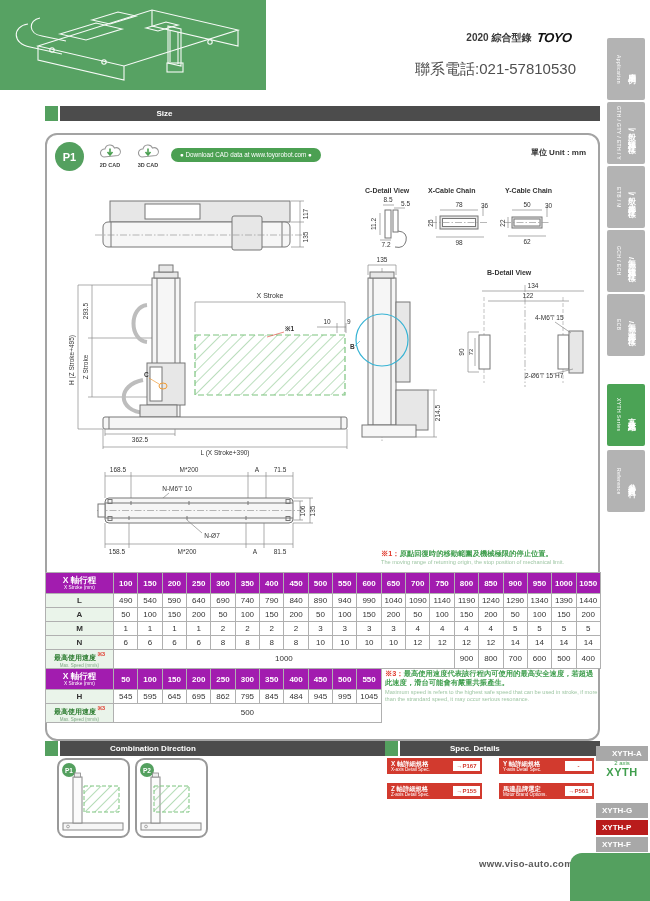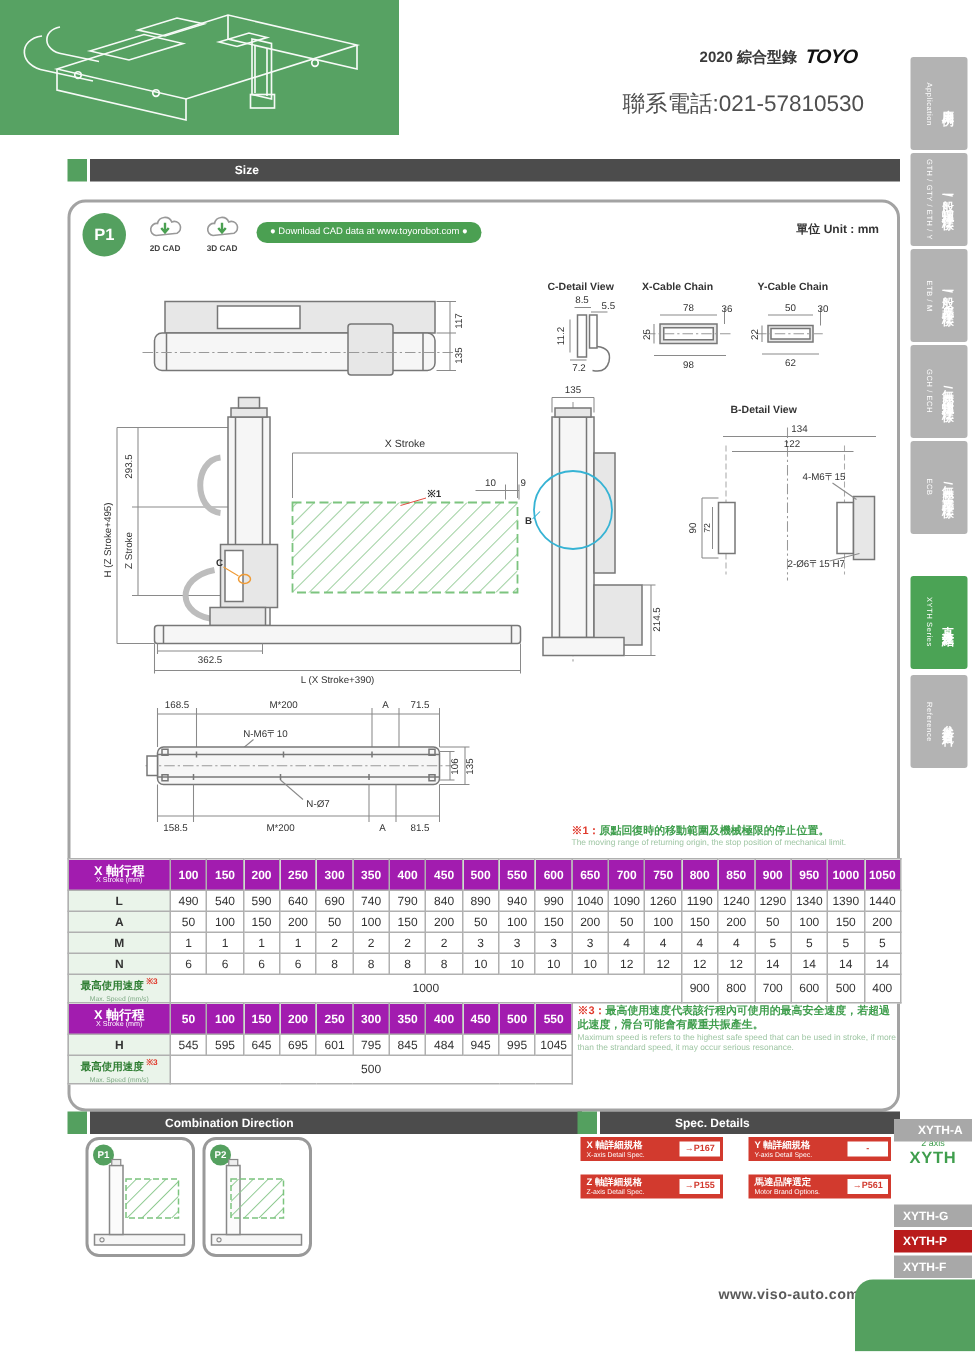--- a/index.html
+++ b/index.html
@@ -483,21 +483,21 @@
           <td>640</td>
           <td>690</td>
           <td>740</td>
           <td>790</td>
           <td>840</td>
           <td>890</td>
           <td>940</td>
           <td>990</td>
           <td>1040</td>
           <td>1090</td>
-          <td>1260</td>
+          <td>1140</td>
           <td>1190</td>
           <td>1240</td>
           <td>1290</td>
           <td>1340</td>
           <td>1390</td>
           <td>1440</td>
         </tr>
         <tr>
           <th class="row-label">A</th>
           <td>50</td>
@@ -613,21 +613,21 @@
           <th class="stroke-col">550</th>
         </tr>
       </thead>
       <tbody>
         <tr>
           <th class="row-label">H</th>
           <td>545</td>
           <td>595</td>
           <td>645</td>
           <td>695</td>
-          <td>601</td>
+          <td>862</td>
           <td>795</td>
           <td>845</td>
           <td>484</td>
           <td>945</td>
           <td>995</td>
           <td>1045</td>
         </tr>
         <tr class="speed-row">
           <th class="speed-label"><span class="szh">最高使用速度</span><sup class="sref"> ※3</sup><div class="sen">Max. Speed (mm/s)</div></th>
           <td class="speed-span" colspan="11">500</td>

